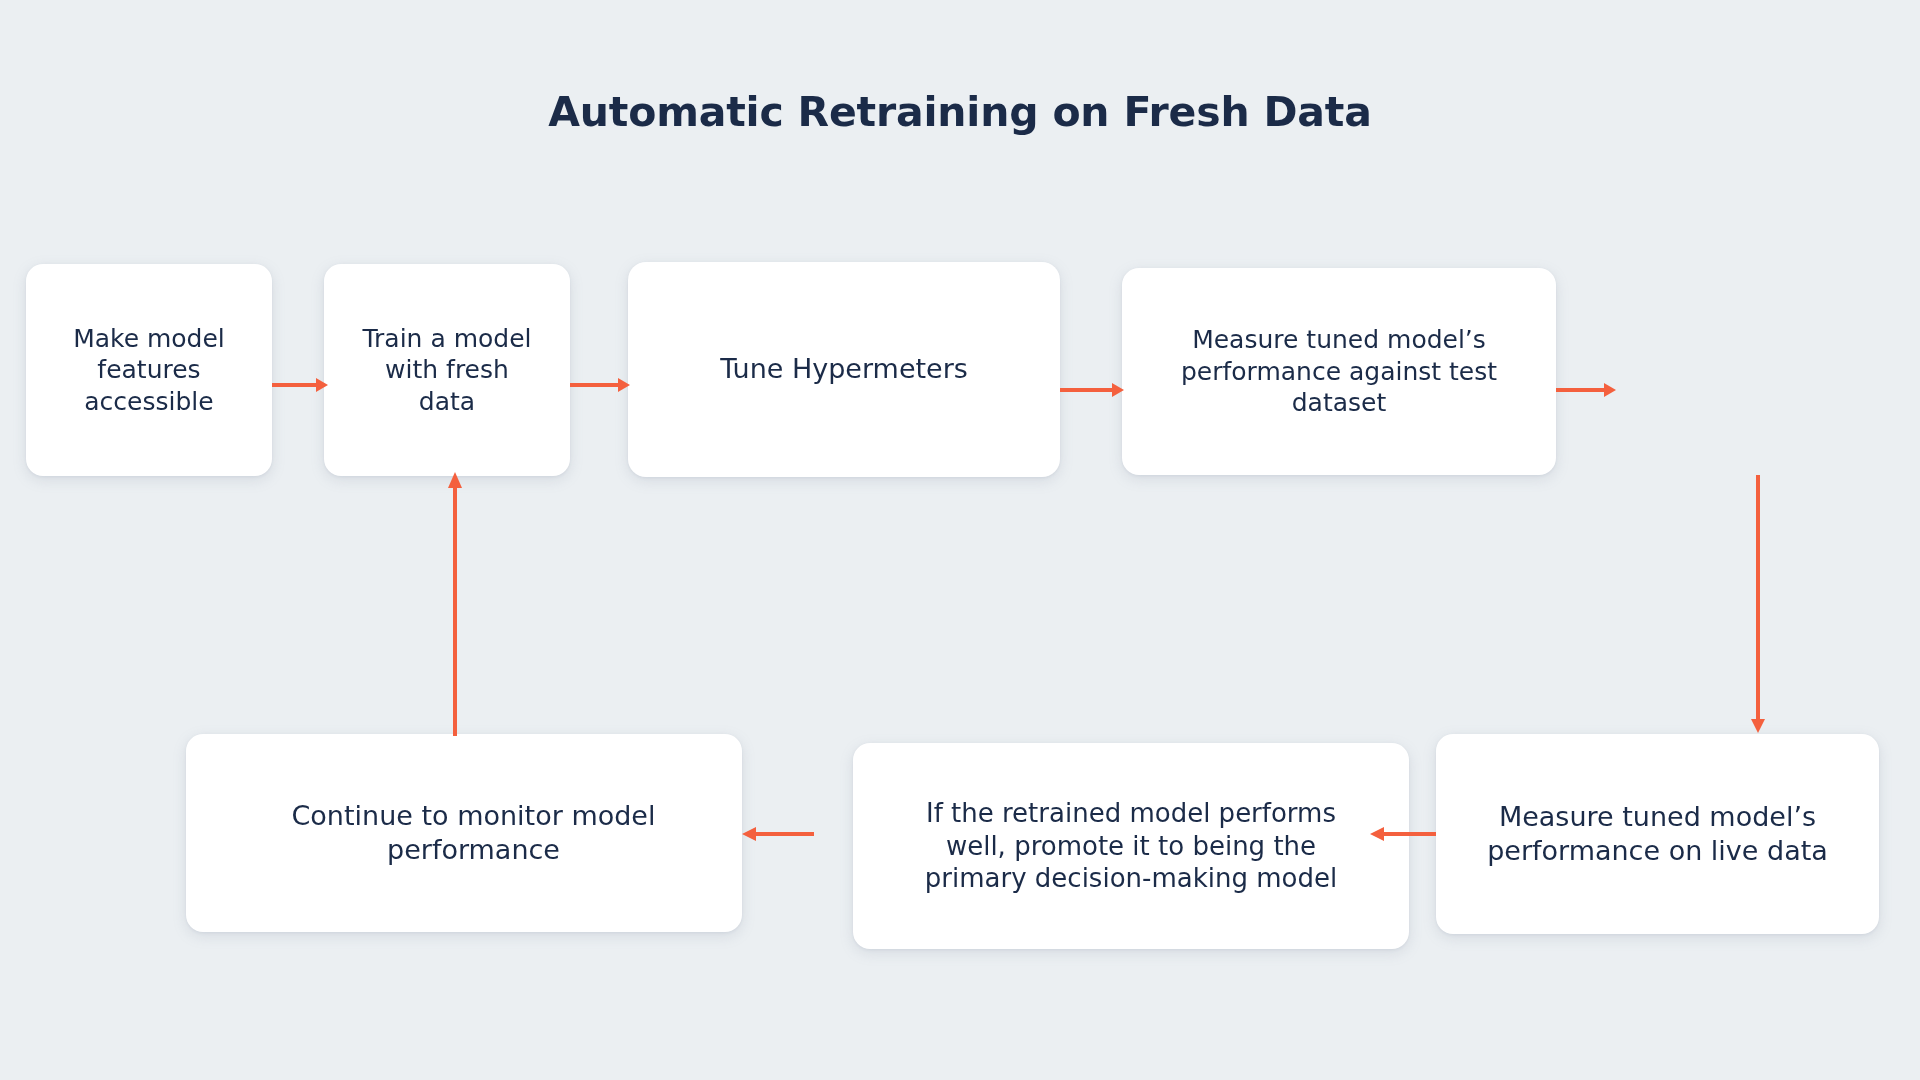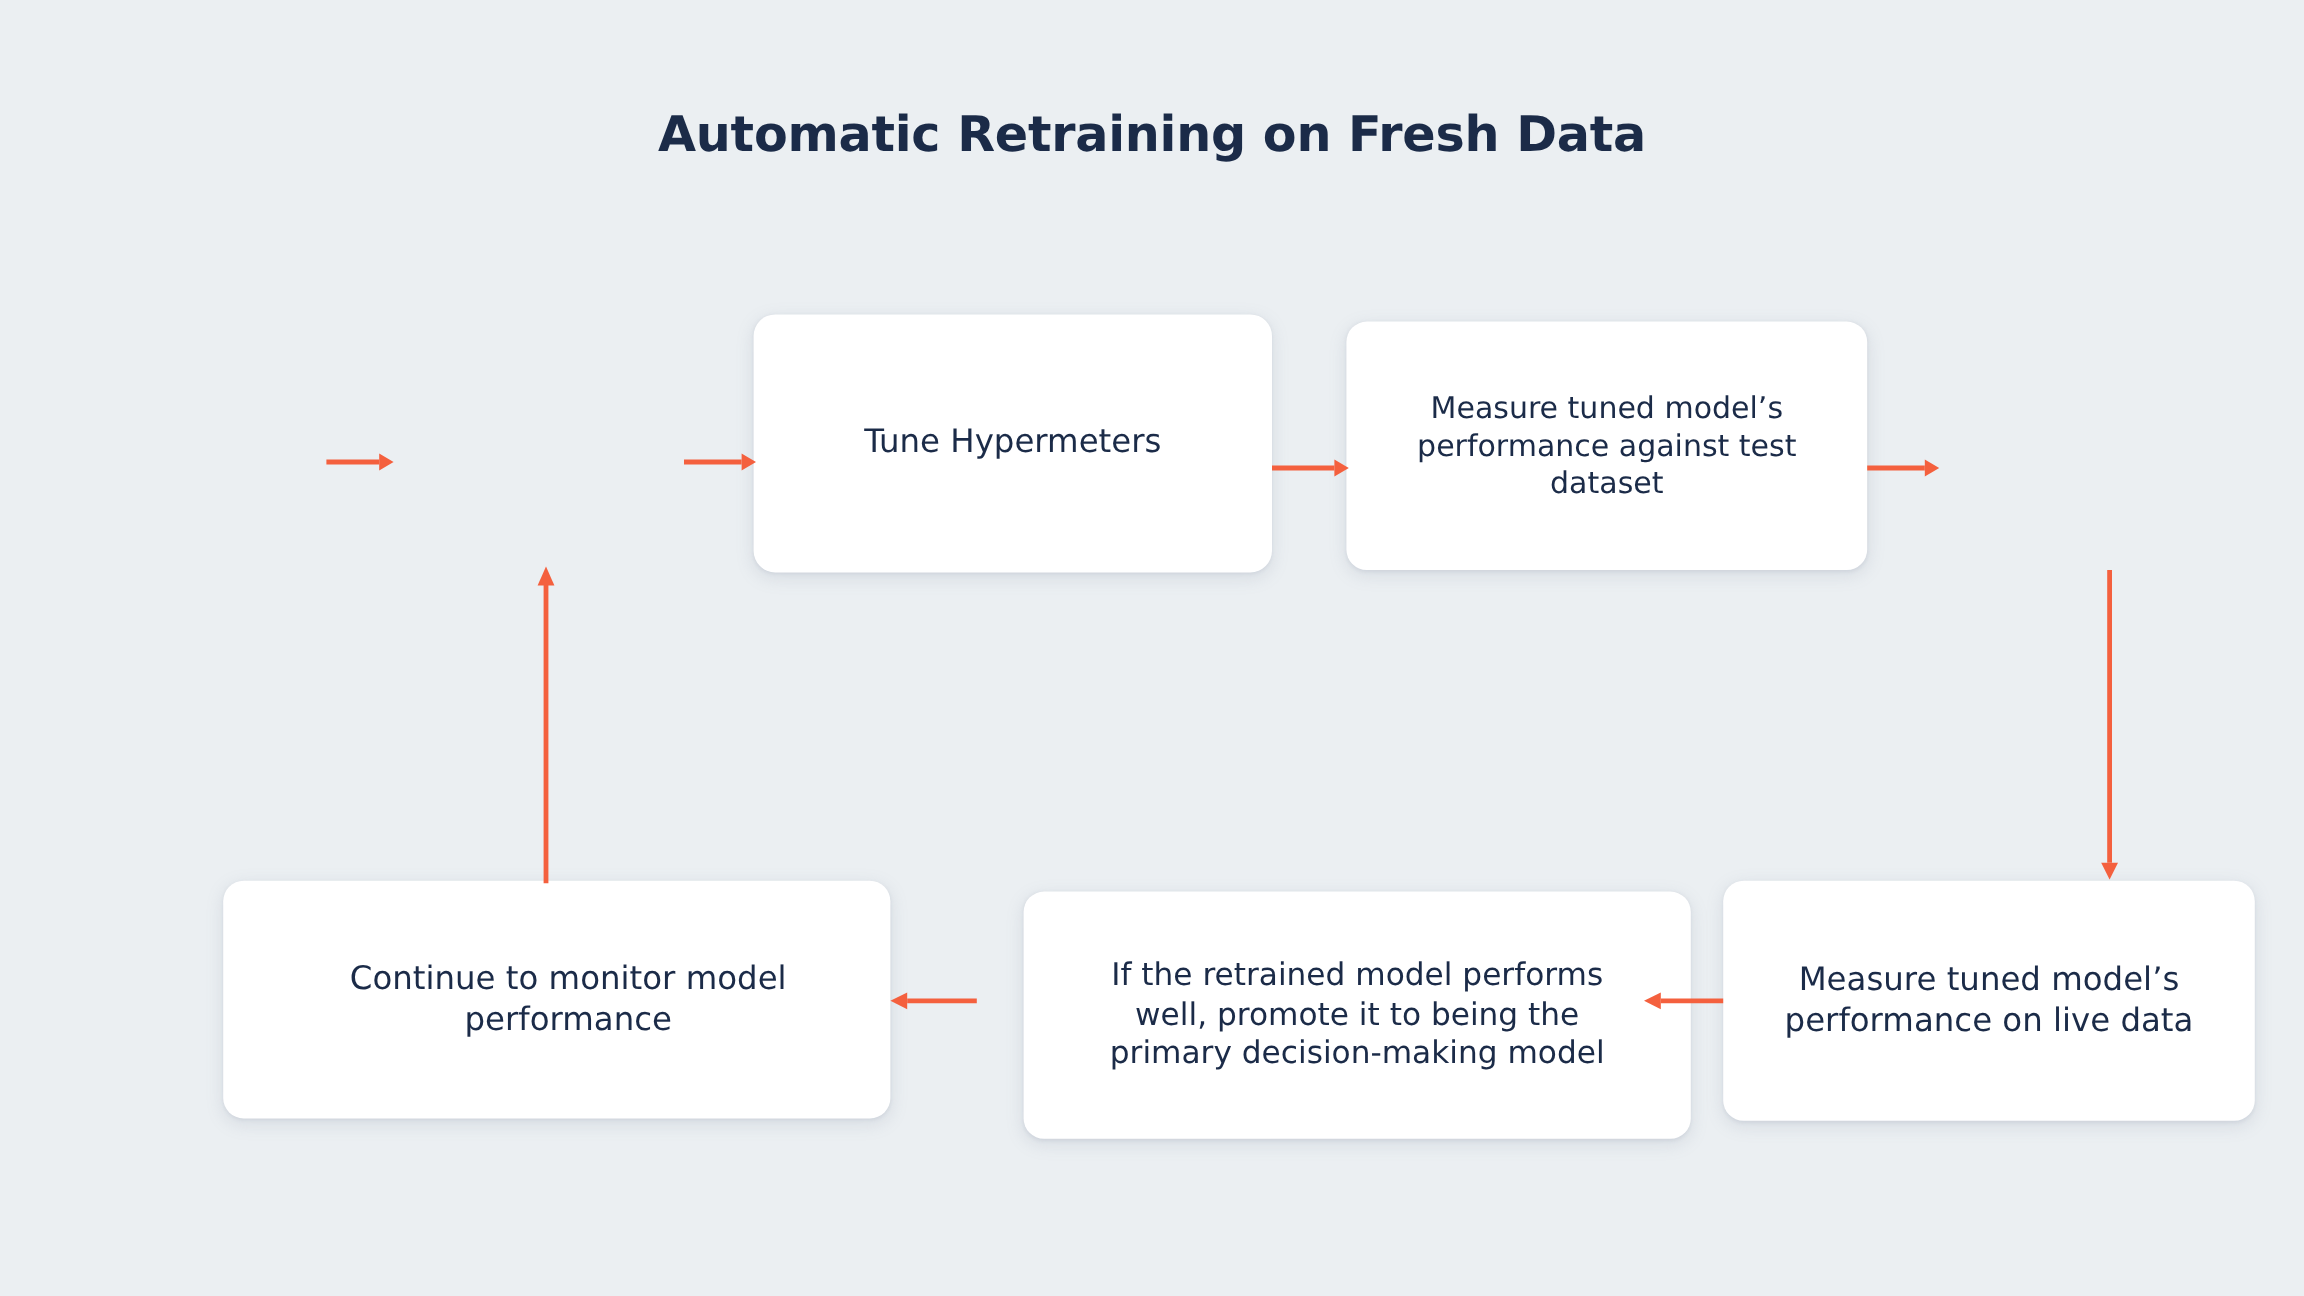--- a/index.html
+++ b/index.html
@@ -76,21 +76,31 @@
   .arrow { position: absolute; }
   .arrow svg { display: block; overflow: visible; }
 </style>
 </head>
 <body>
 
 <div id="canvas">
 
   <div class="title">Automatic Retraining on Fresh Data</div>
 
+  <div class="node" id="node-make-features">
+    <div class="node-label">Make model
+features
+accessible</div>
+  </div>
 
+  <div class="node" id="node-train-model">
+    <div class="node-label">Train a model
+with fresh
+data</div>
+  </div>
 
   <div class="node" id="node-tune-hyper">
     <div class="node-label">Tune Hypermeters</div>
   </div>
 
   <div class="node" id="node-measure-test">
     <div class="node-label">Measure tuned model’s
 performance against test
 dataset</div>
   </div>

